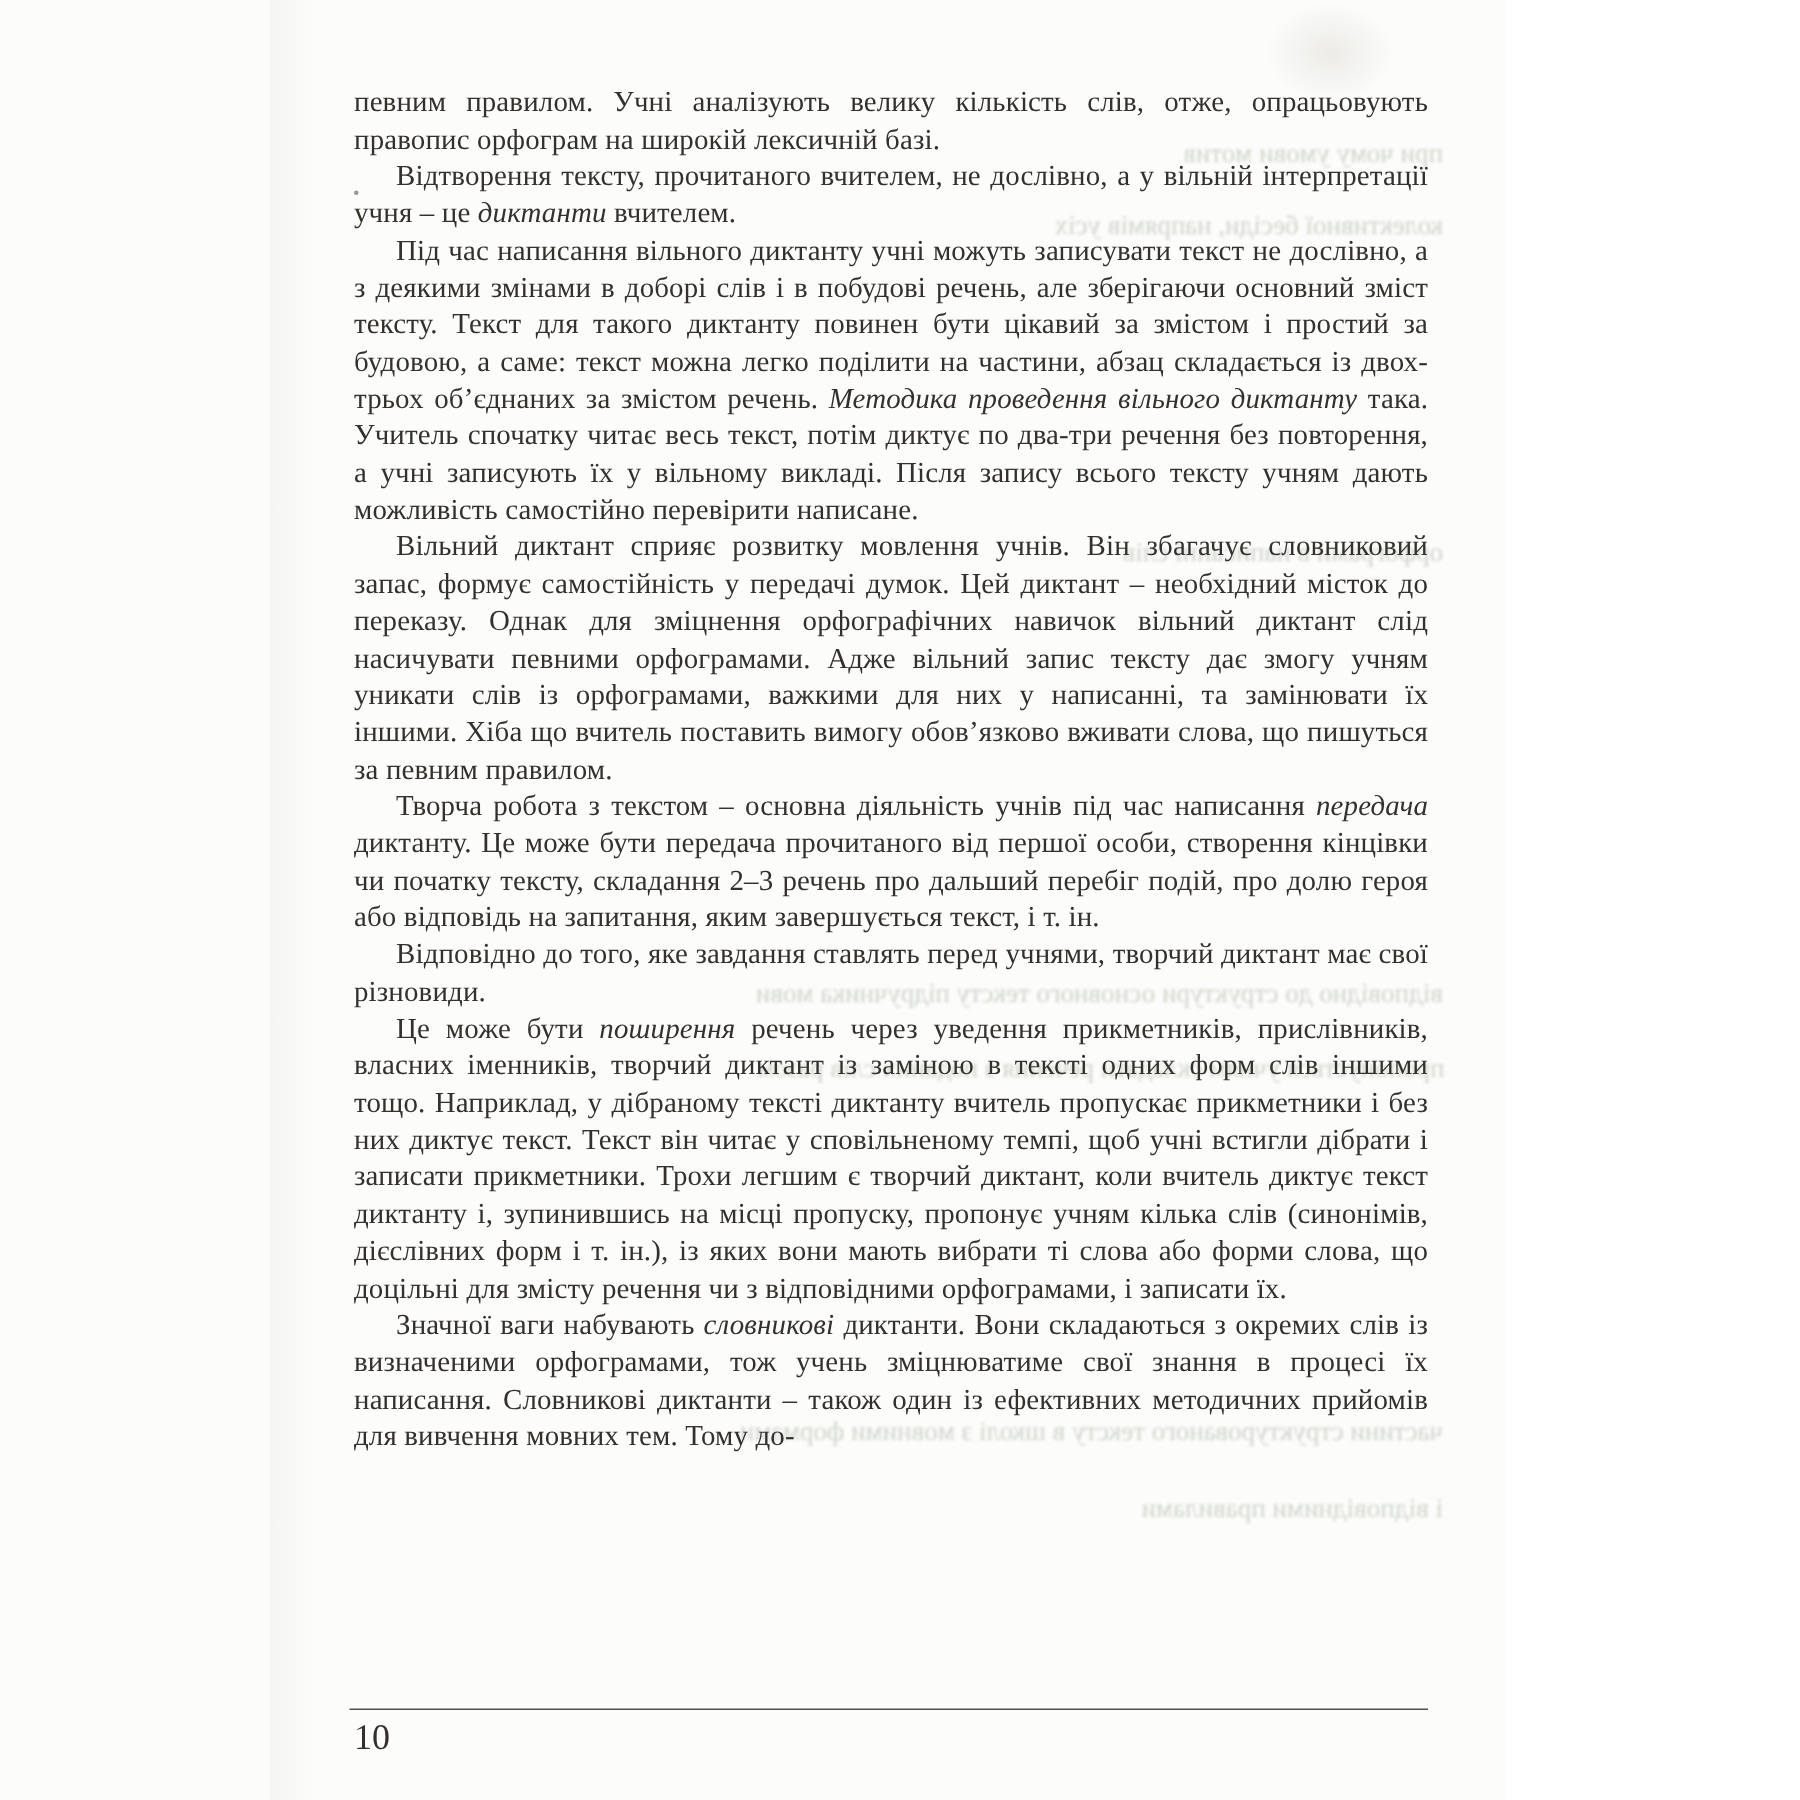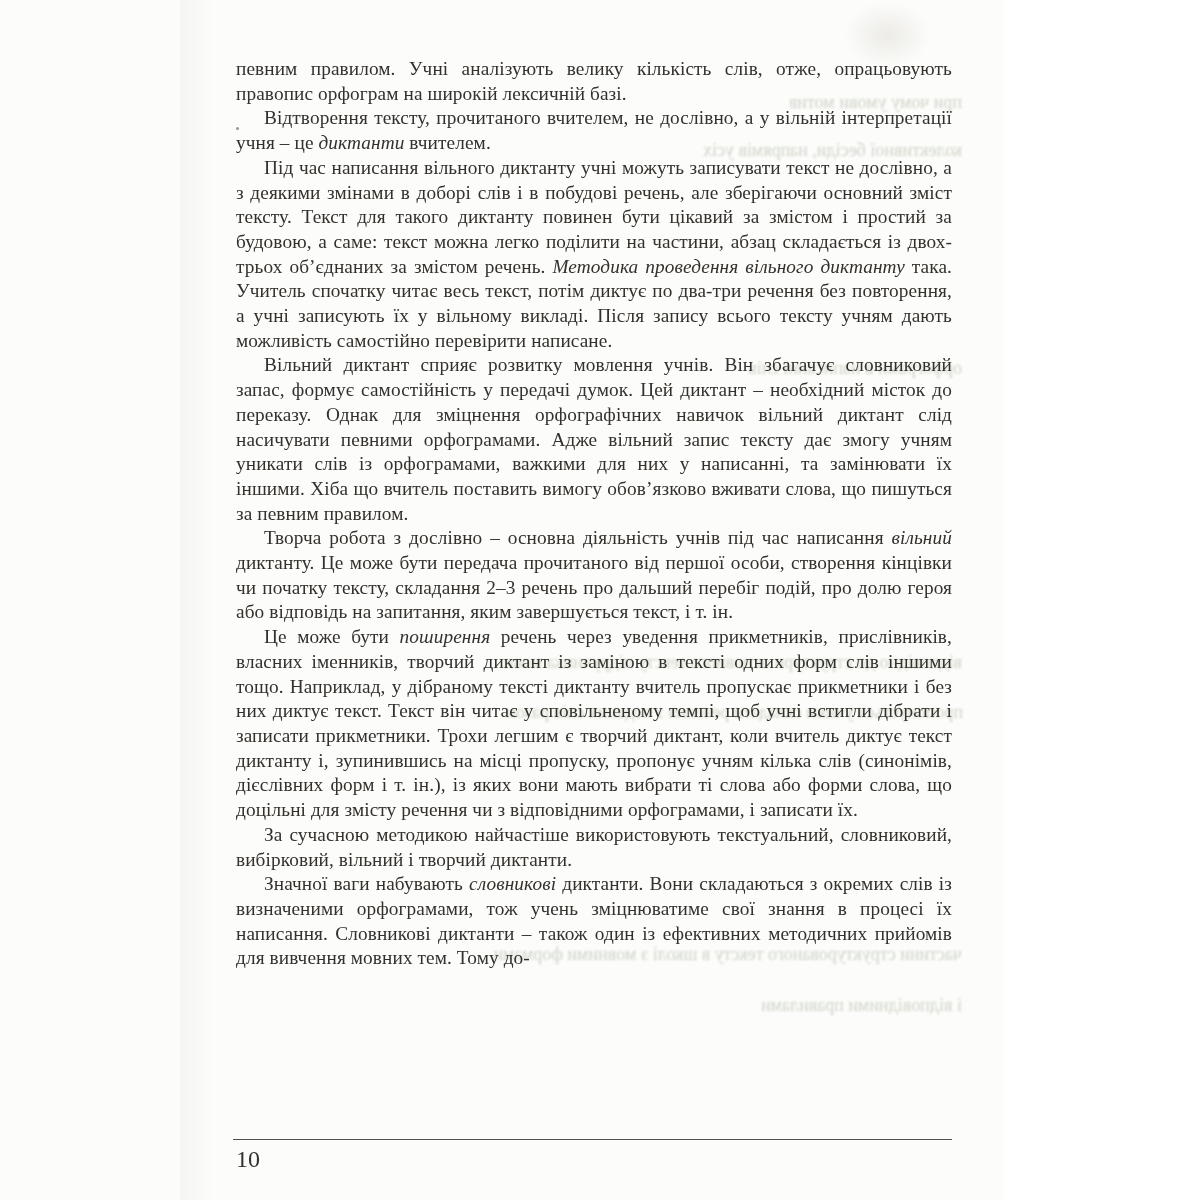--- a/index.html
+++ b/index.html
@@ -86,21 +86,21 @@
       <div class="bleed" style="top: 702px; left: 455px; width: 508px;">пропонується учням складати речення з поданих слів разом</div>
       <div class="bleed" style="top: 944px; left: 468px; width: 494px;">частини структурованого тексту в школі з мовними формами</div>
       <div class="bleed" style="top: 995px; left: 762px; width: 200px;">і відповідними правилами</div>
     </div>
 
   <main class="textblock">
       <p class="no-indent"><span>певним правилом. Учні аналізують велику кількість слів, отже, опрацьовують правопис орфограм на широкій лексичній базі.</span></p>
       <p><span>Відтворення тексту, прочитаного вчителем, не дослівно, а у вільній інтерпретації учня – це </span><i>диктанти</i><span> вчителем.</span></p>
       <p><span>Під час написання вільного диктанту учні можуть записувати текст не дослівно, а з деякими змінами в доборі слів і в побудові речень, але зберігаючи основний зміст тексту. Текст для такого диктанту повинен бути цікавий за змістом і простий за будовою, а саме: текст можна легко поділити на частини, абзац складається із двох-трьох об’єднаних за змістом речень. </span><i>Методика проведення вільного диктанту</i><span> така. Учитель спочатку читає весь текст, потім диктує по два-три речення без повторення, а учні записують їх у вільному викладі. Після запису всього тексту учням дають можливість самостійно перевірити написане.</span></p>
       <p><span>Вільний диктант сприяє розвитку мовлення учнів. Він збагачує словниковий запас, формує самостійність у передачі думок. Цей диктант – необхідний місток до переказу. Однак для зміцнення орфографічних навичок вільний диктант слід насичувати певними орфограмами. Адже вільний запис тексту дає змогу учням уникати слів із орфограмами, важкими для них у написанні, та замінювати їх іншими. Хіба що вчитель поставить вимогу обов’язково вживати слова, що пишуться за певним правилом.</span></p>
-      <p><span>Творча робота з дослівно – основна діяльність учнів під час написання </span><i>вільний</i><span> диктанту. Це може бути передача прочитаного від першої особи, створення кінцівки чи початку тексту, складання 2–3 речень про дальший перебіг подій, про долю героя або відповідь на запитання, яким завершується текст, і т. ін.</span></p>
+      <p><span>Творча робота з текстом – основна діяльність учнів під час написання </span><i>передача</i><span> диктанту. Це може бути передача прочитаного від першої особи, створення кінцівки чи початку тексту, складання 2–3 речень про дальший перебіг подій, про долю героя або відповідь на запитання, яким завершується текст, і т. ін.</span></p>
+      <p><span>Відповідно до того, яке завдання ставлять перед учнями, творчий диктант має свої різновиди.</span></p>
       <p><span>Це може бути </span><i>поширення</i><span> речень через уведення прикметників, прислівників, власних іменників, творчий диктант із заміною в тексті одних форм слів іншими тощо. Наприклад, у дібраному тексті диктанту вчитель пропускає прикметники і без них диктує текст. Текст він читає у сповільненому темпі, щоб учні встигли дібрати і записати прикметники. Трохи легшим є творчий диктант, коли вчитель диктує текст диктанту і, зупинившись на місці пропуску, пропонує учням кілька слів (синонімів, дієслівних форм і т. ін.), із яких вони мають вибрати ті слова або форми слова, що доцільні для змісту речення чи з відповідними орфограмами, і записати їх.</span></p>
-      <p><span>За сучасною методикою найчастіше використовують текстуальний, словниковий, вибірковий, вільний і творчий диктанти.</span></p>
       <p><span>Значної ваги набувають </span><i>словникові</i><span> диктанти. Вони складаються з окремих слів із визначеними орфограмами, тож учень зміцнюватиме свої знання в процесі їх написання. Словникові диктанти – також один із ефективних методичних прийомів для вивчення мовних тем. Тому до-</span></p>
     </main>
 
   <div class="footer-rule"></div>
   <div class="page-number">10</div>
 </div>
 
 </body></html>

